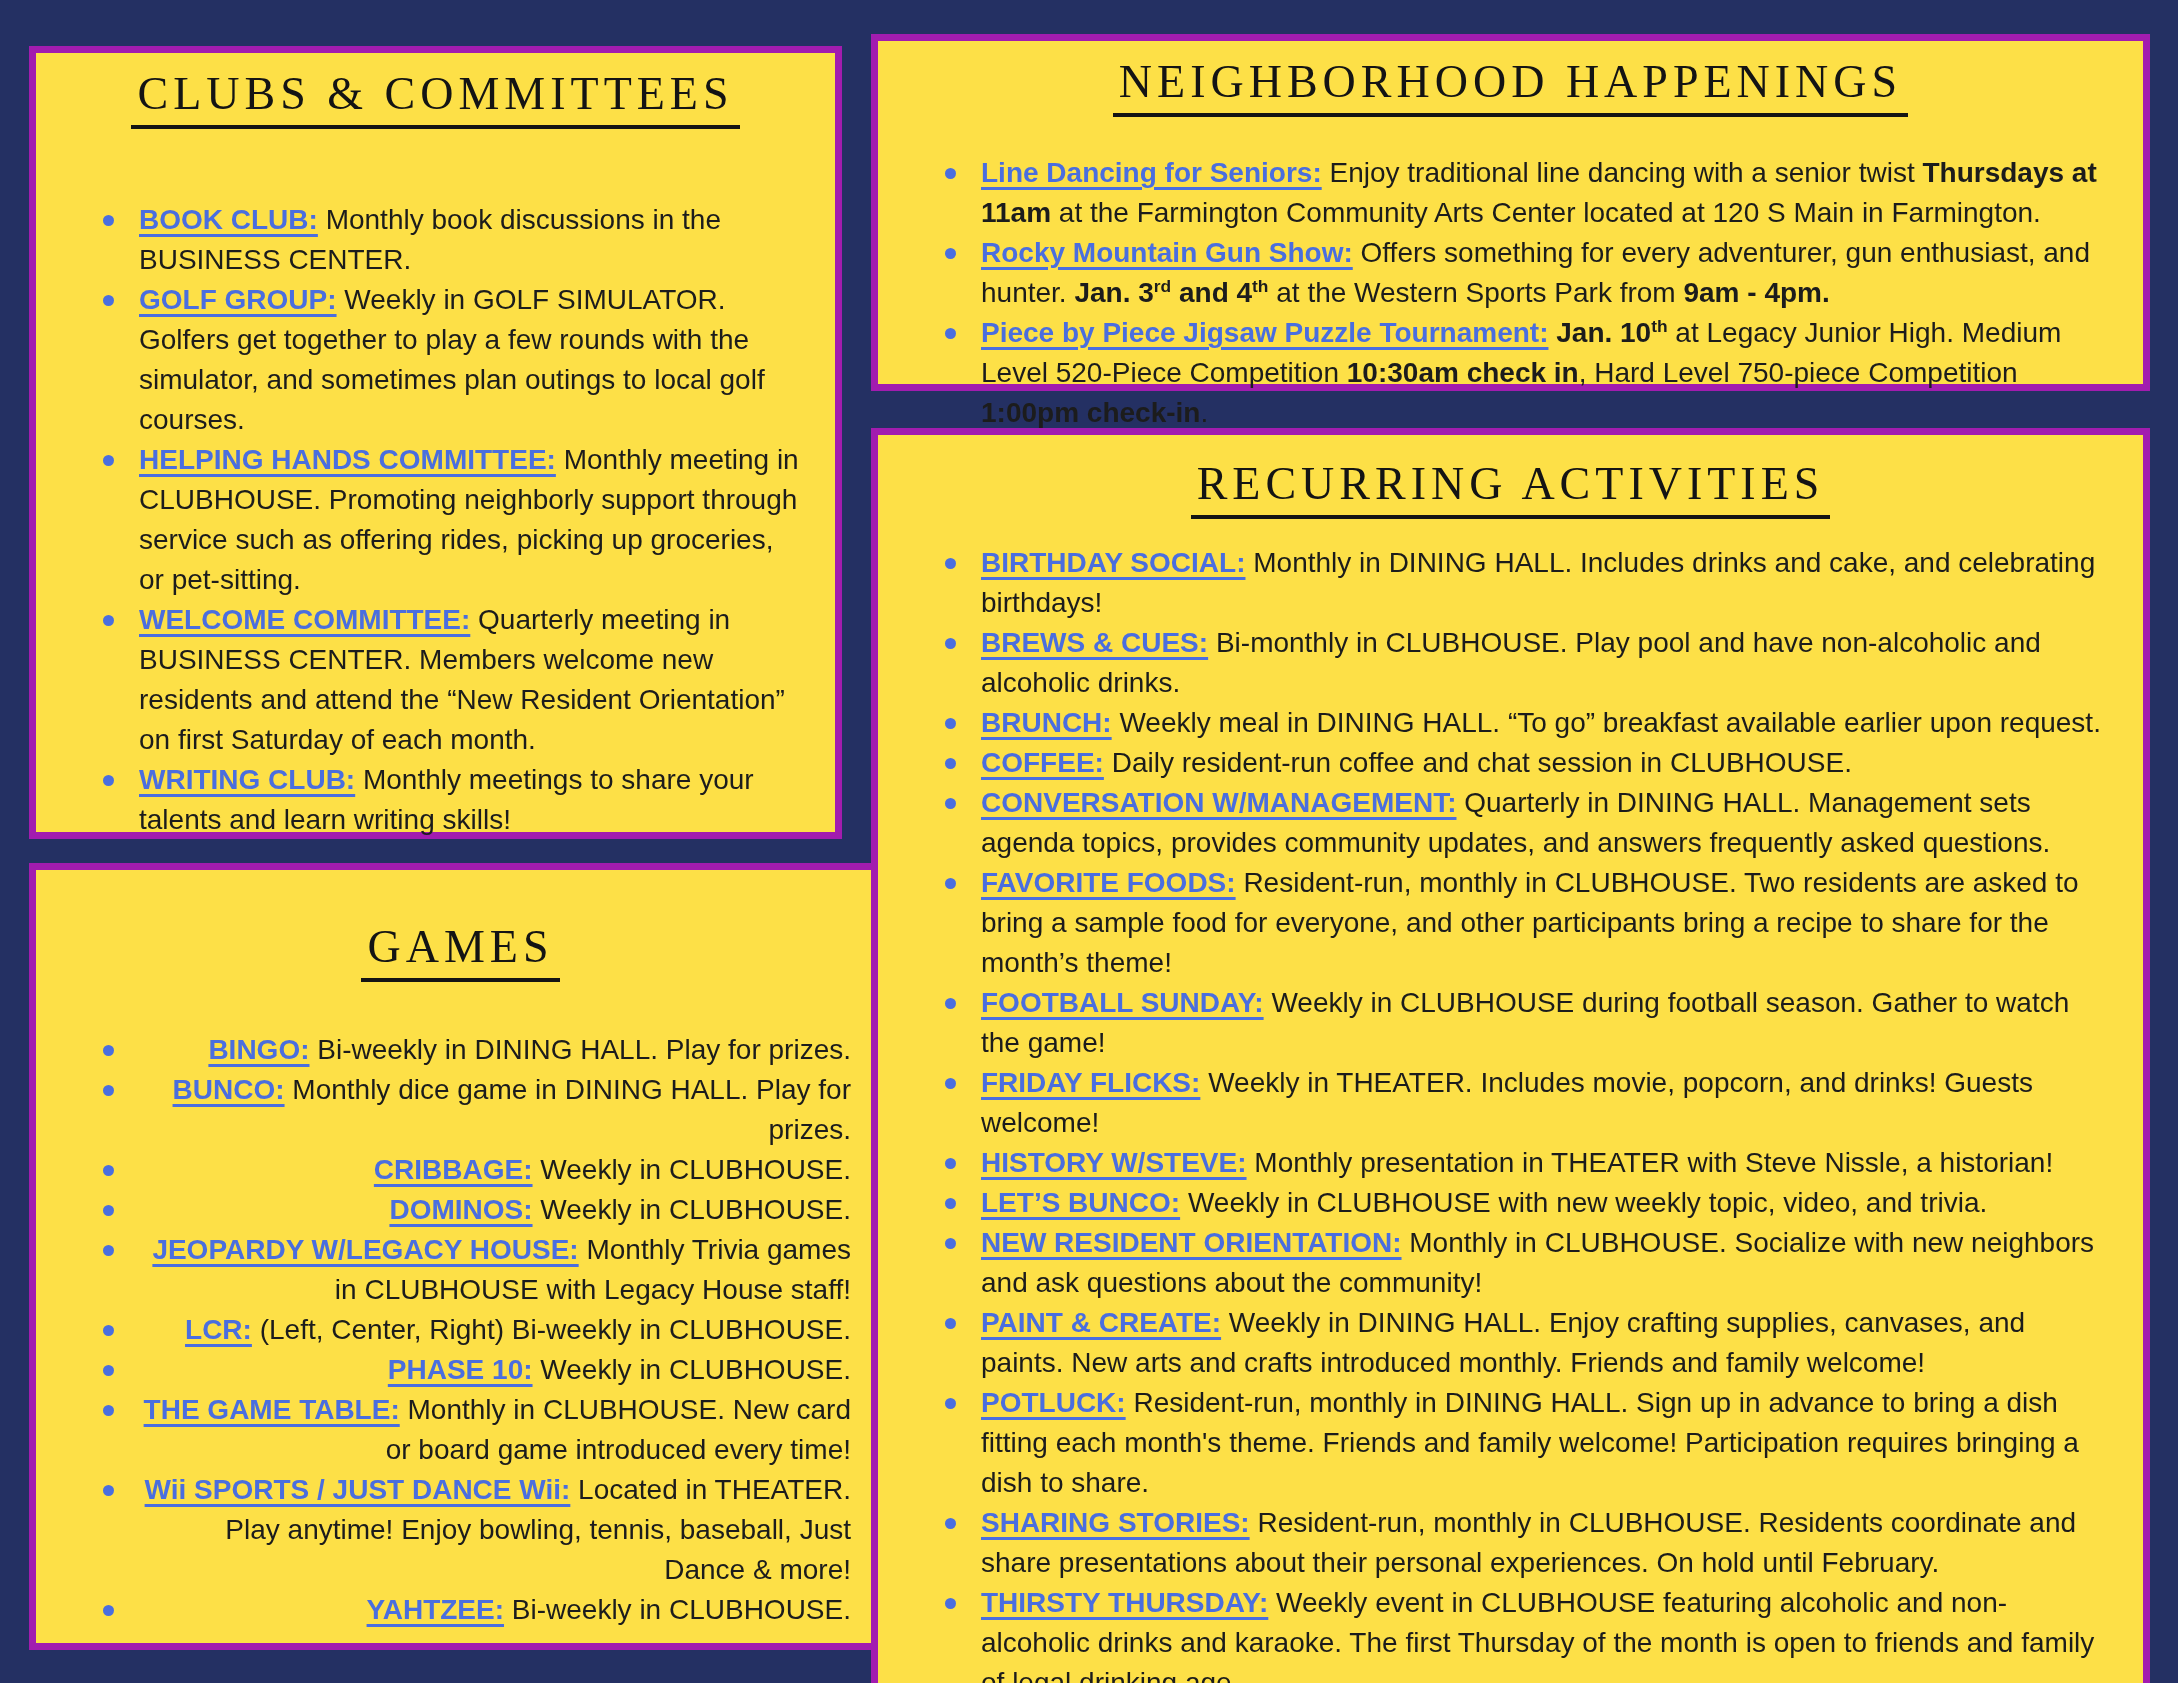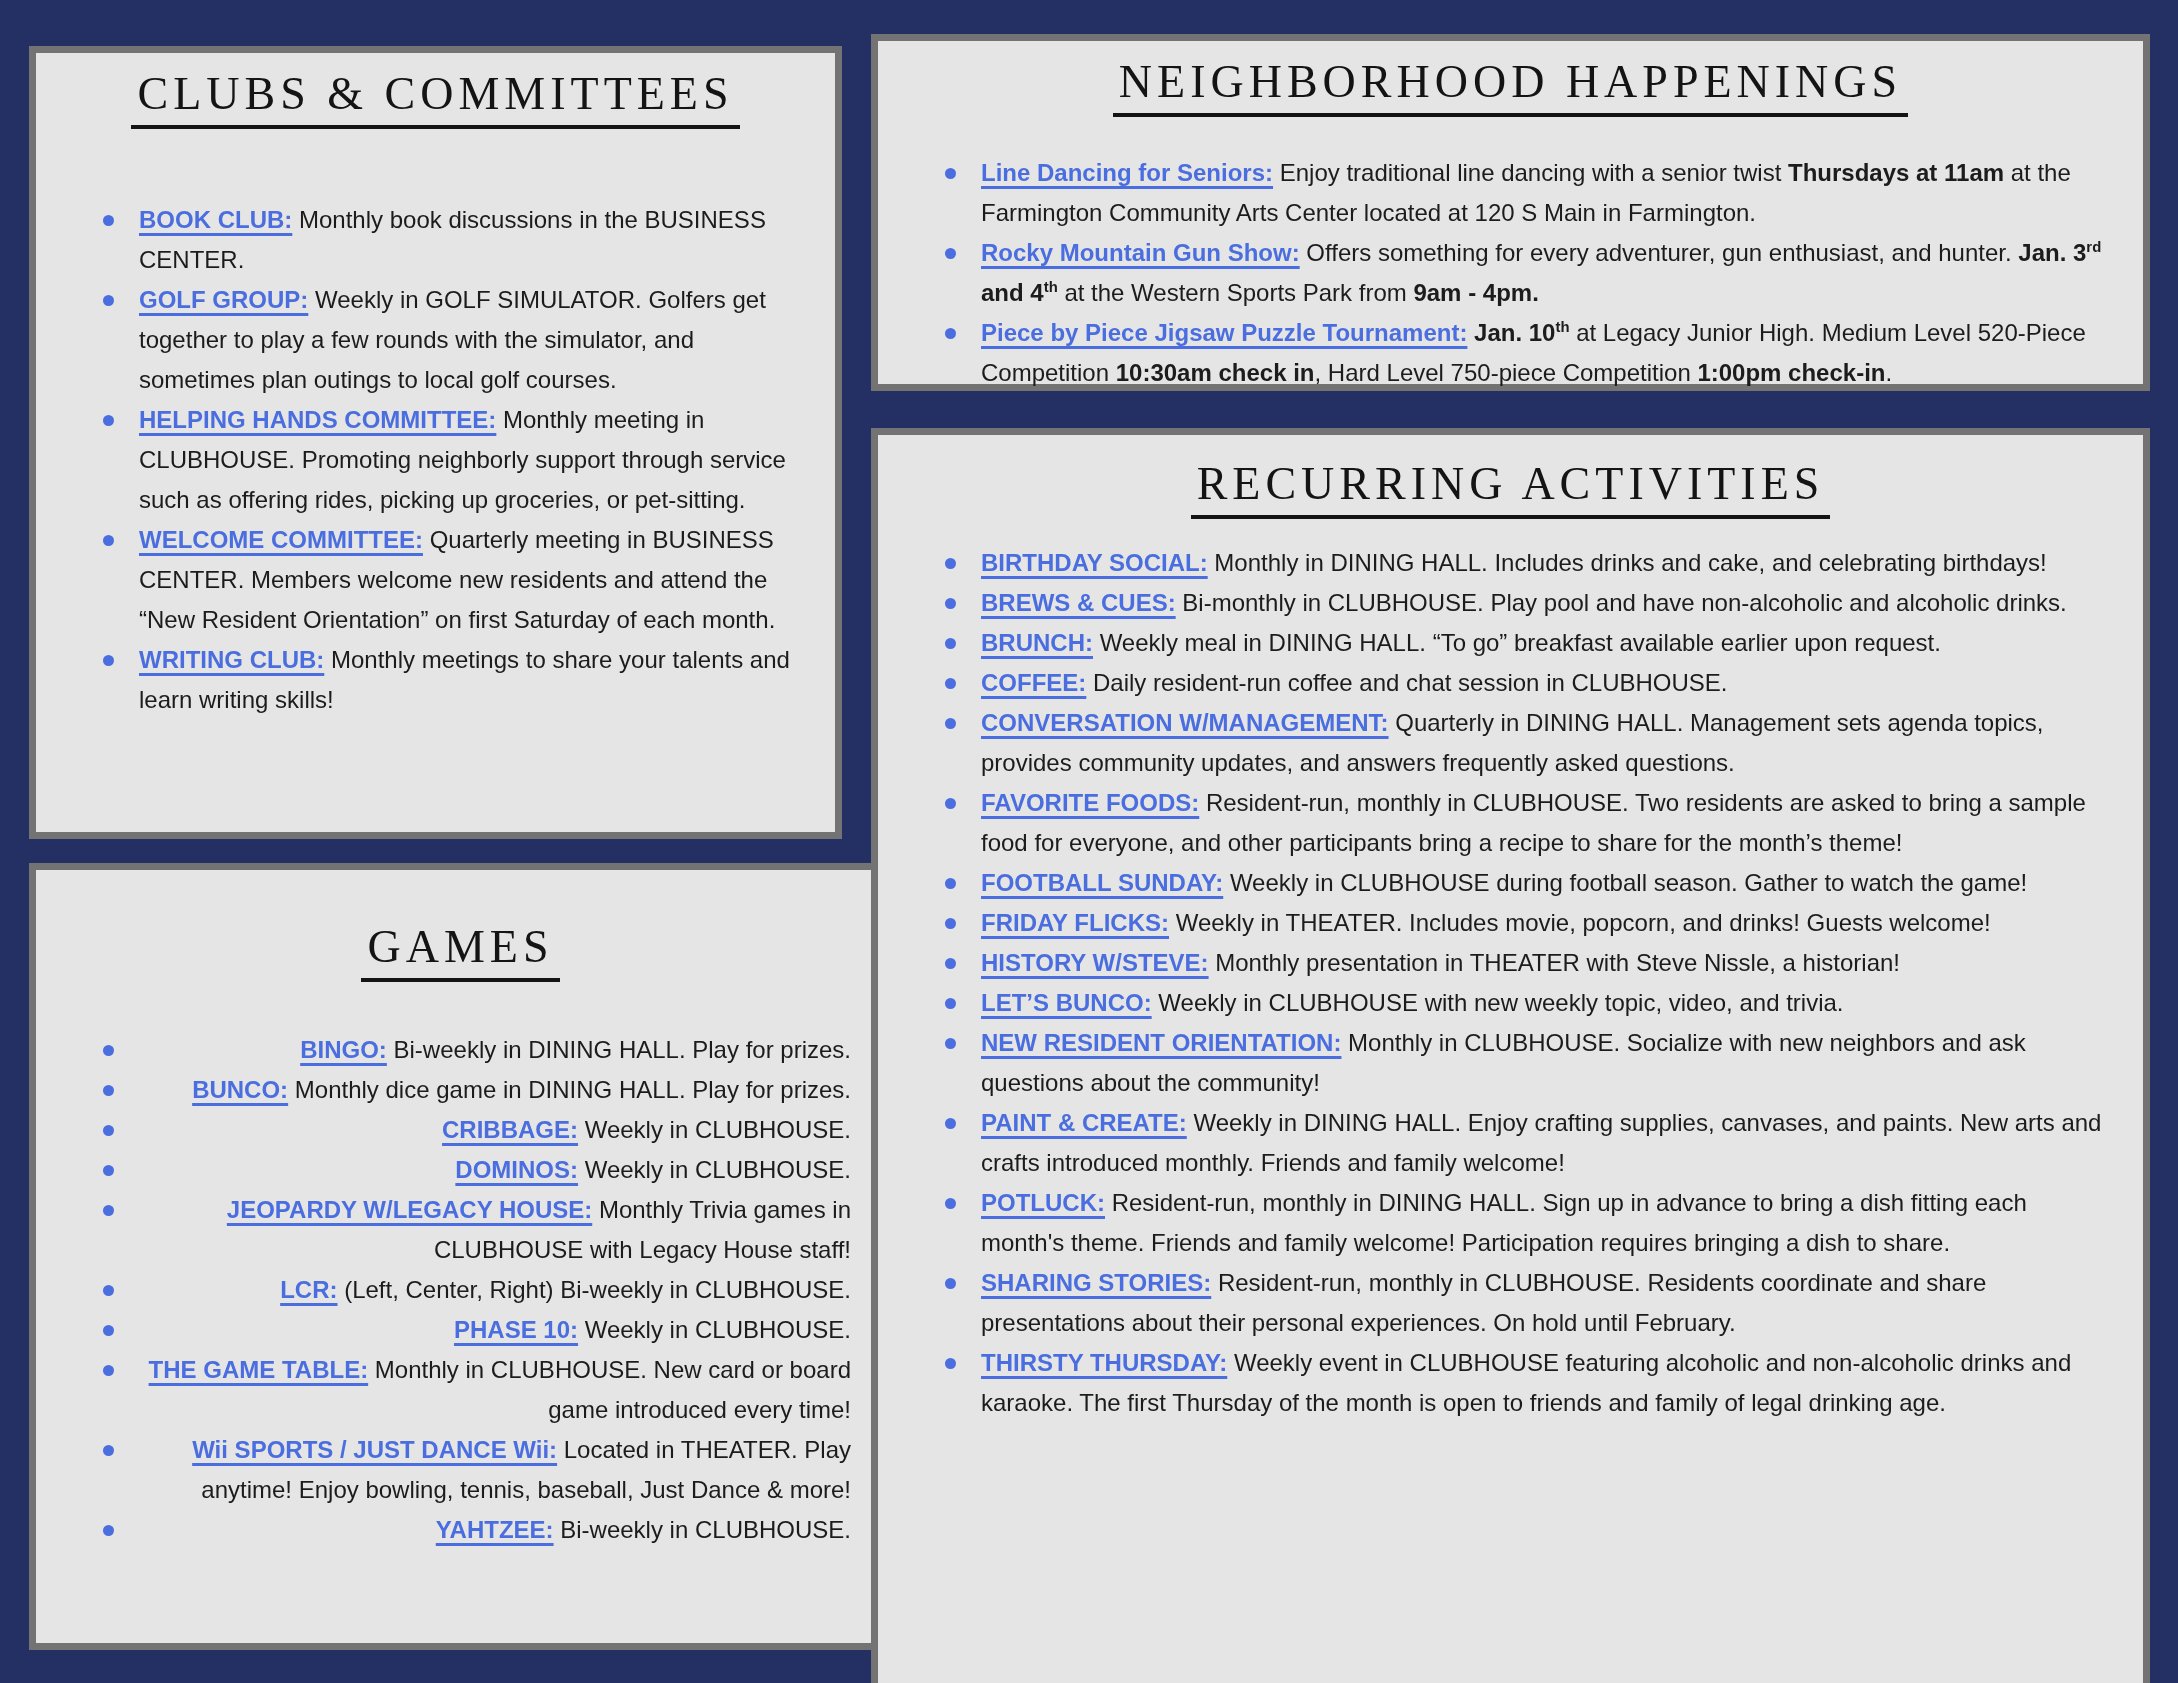--- a/index.html
+++ b/index.html
@@ -5,22 +5,22 @@
   html,body{margin:0;padding:0;background:#243063;}
   .page{
     position:relative;
     width:2178px;height:1683px;
     background:#243063;
     font-family:"Liberation Sans", sans-serif;
     overflow:hidden;
   }
   .panel{
     position:absolute;
-    background:#e5e5e5;
-    border:7px solid #737373;
+    background:#fde047;
+    border:7px solid #a21caf;
     box-sizing:border-box;
   }
   .p0{left:29px;  top:46px;  width:813px;  height:793px;}
   .p1{left:29px;  top:863px; width:863px;  height:787px;}
   .p2{left:871px; top:34px;  width:1279px; height:357px;}
   .p3{left:871px; top:428px; width:1279px; height:1446px;}
 
   .panel-title{text-align:center;margin:0;font-weight:400;}
   .p0 .panel-title{margin-top:14px;}
   .p1 .panel-title{margin-top:50px;}
@@ -43,21 +43,21 @@
     padding:0 34px 0 57px;
   }
   .p0 .bullet-list{margin-top:71px;}
   .p1 .bullet-list{margin-top:48px;text-align:right;}
   .p2 .bullet-list{margin-top:36px;}
   .p3 .bullet-list{margin-top:24px;}
 
   .bullet-list li{
     position:relative;
     padding-left:46px;
-    font-size:24px;
+    font-size:28px;
     line-height:40px;
     color:#1c1c1c;
   }
   .bullet-list li::before{
     content:"";
     position:absolute;
     left:10px;top:15px;
     width:11px;height:11px;
     border-radius:50%;
     background:#4a6edf;

